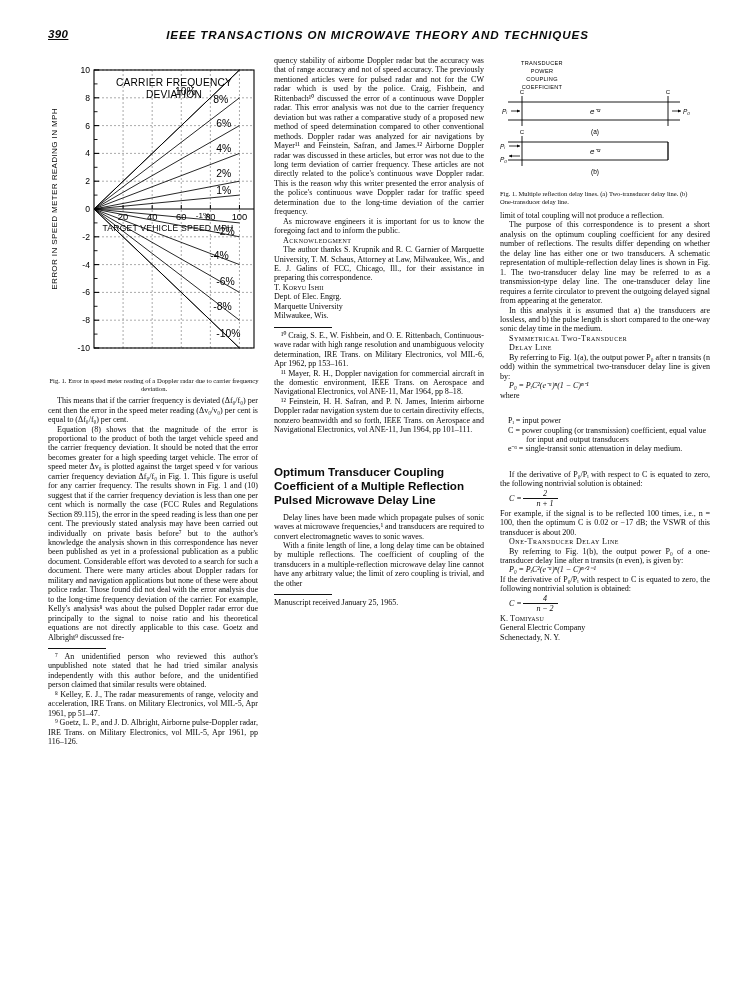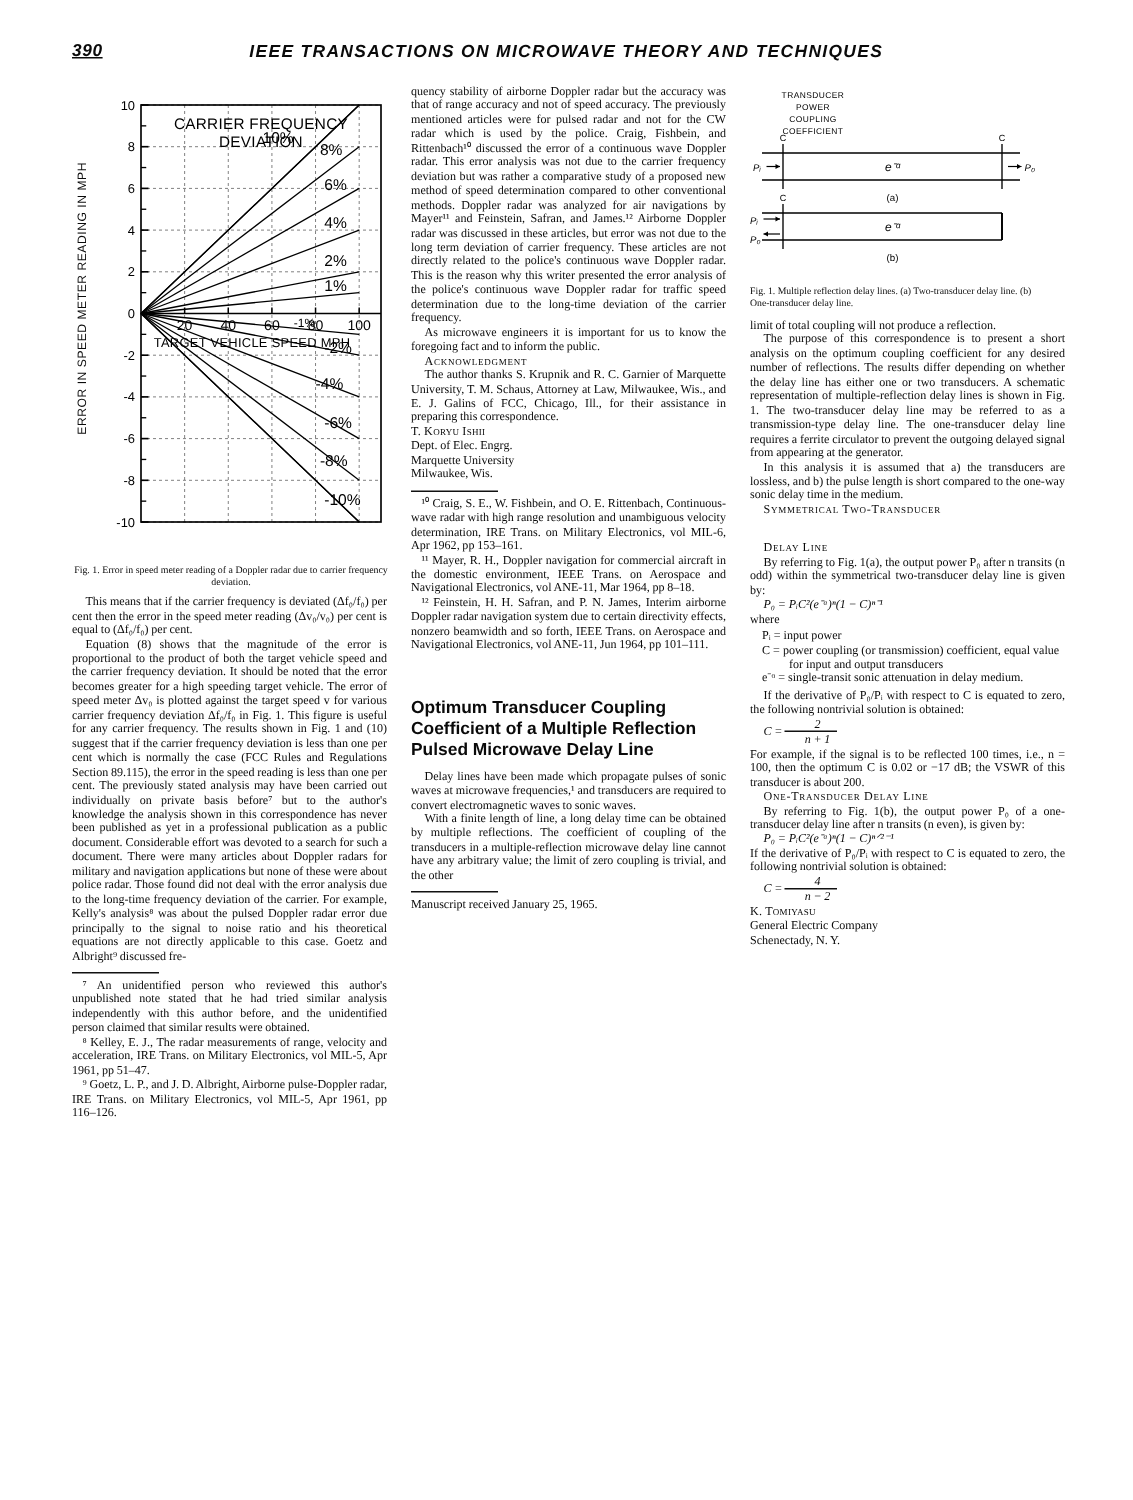--- a/index.html
+++ b/index.html
@@ -66,21 +66,21 @@
   .rule {
     border: none; border-top: .8px solid #111;
     width: 58px; margin: 6px 0 3px 0;
   }
   .fn { font-size: 6.35px; line-height: 7.2px; text-indent: 7px; }
 
   .eq { text-align: center; font-style: italic; font-size: 8.3px; margin: 4px 0; text-indent:0;}
   .eqfrac { display: inline-block; vertical-align: middle; text-align: center; }
   .eqfrac .num { display:block; border-bottom: .8px solid #111; padding: 0 4px; }
   .eqfrac .den { display:block; padding: 0 4px; }
-  .deflist { font-size: 8.05px; line-height: 9.45px; margin: 2px 0; }
+  .deflist { font-size: 8.05px; line-height: 9.45px; margin: 16px 0; }
   .deflist div { padding-left: 26px; text-indent: -18px; }
 
   
   .fig1 { position: relative; width: 212px; margin-bottom: 4px; }
   .chart-wrap { position: relative; height: 318px; width: 212px; }
   .ylabel {
     position: absolute; left: 2px; top: 52px;
     writing-mode: vertical-rl; transform: rotate(180deg);
     font-family: "Liberation Sans", sans-serif;
     font-size: 8.1px; letter-spacing: .35px; white-space: nowrap;
@@ -288,21 +288,21 @@
         <div class="cap2">
           <span>Fig. 1.</span>
           <span>Multiple reflection delay lines. (a) Two-transducer delay line. (b) One-transducer delay line.</span>
         </div>
       </div>
 
       <p class="noind">limit of total coupling will not produce a reflection.</p>
       <p>The purpose of this correspondence is to present a short analysis on the optimum coupling coefficient for any desired number of reflections. The results differ depending on whether the delay line has either one or two transducers. A schematic representation of multiple-reflection delay lines is shown in Fig. 1. The two-transducer delay line may be referred to as a transmission-type delay line. The one-transducer delay line requires a ferrite circulator to prevent the outgoing delayed signal from appearing at the generator.</p>
       <p>In this analysis it is assumed that a) the transducers are lossless, and b) the pulse length is short compared to the one-way sonic delay time in the medium.</p>
 
-      <p class="sec-head" style="margin-bottom:16px">Symmetrical Two-Transducer</p>
+      <p class="sec-head" style="margin-bottom:0">Symmetrical Two-Transducer</p>
       <p class="sec-head" style="margin-top:0">Delay Line</p>
 
       <p>By referring to Fig. 1(a), the output power P₀ after n transits (n odd) within the symmetrical two-transducer delay line is given by:</p>
       <p class="eq">P₀ = PᵢC²(e⁻ᵅ)ⁿ(1 − C)ⁿ⁻¹</p>
       <p class="noind">where</p>
       <div class="deflist">
         <div>Pᵢ = input power</div>
         <div>C = power coupling (or transmission) coefficient, equal value for input and output transducers</div>
         <div>e⁻ᵅ = single-transit sonic attenuation in delay medium.</div>
       </div>

